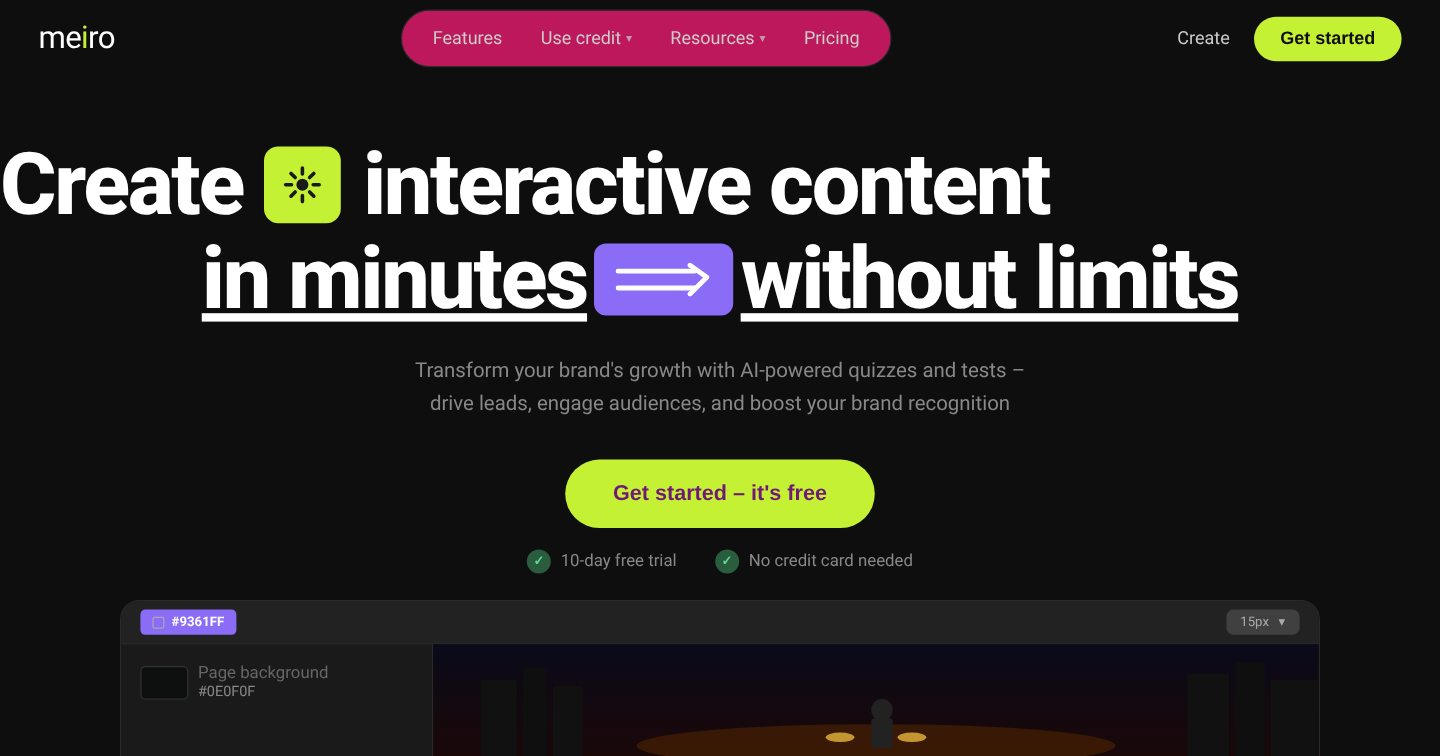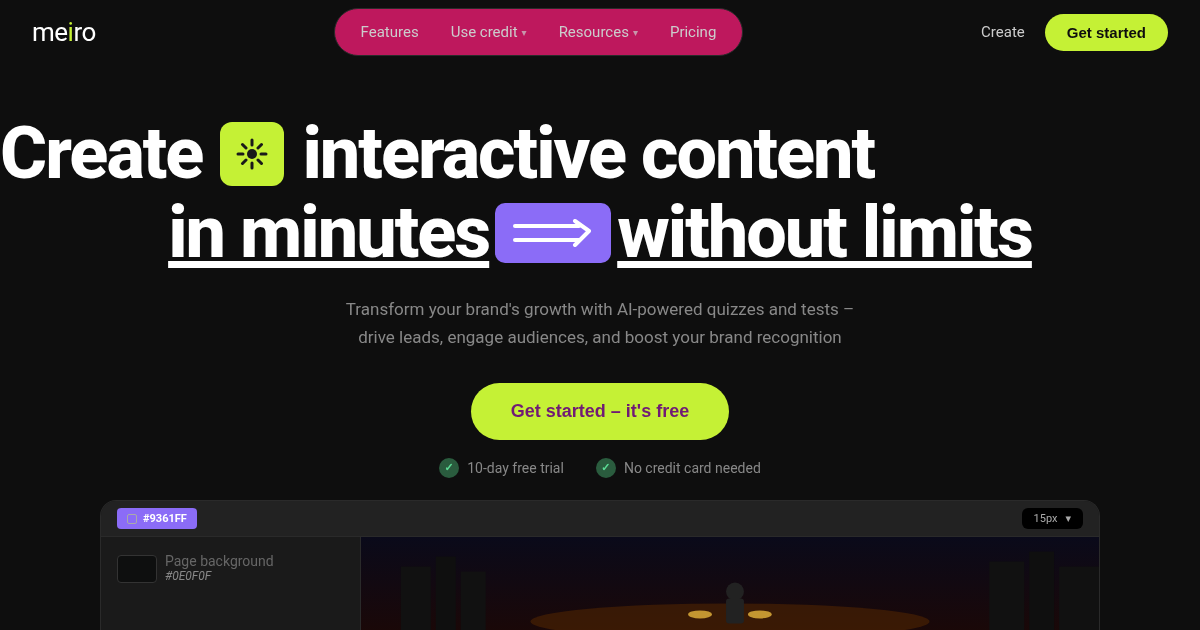--- a/index.html
+++ b/index.html
@@ -236,21 +236,21 @@
     .preview-color-dot {
       width: 10px;
       height: 10px;
       background: #8b6cf7;
       border-radius: 2px;
       border: 1px solid #aaa;
     }
 
     .preview-right-control {
       margin-left: auto;
-      background: #000000;
+      background: #404040;
       border-radius: 6px;
       padding: 4px 12px;
       font-size: 11px;
       color: #aaa;
       display: flex;
       align-items: center;
       gap: 8px;
     }
 
     .preview-content {
@@ -269,21 +269,20 @@
     }
 
     .preview-label {
       font-size: 14px;
       color: #666;
     }
 
     .preview-value {
       font-size: 12px;
       color: #888;
-      font-style: italic;
     }
 
     .color-block {
       width: 40px;
       height: 28px;
       background: #0e0f0f;
       border-radius: 4px;
       border: 1px solid #333;
       margin-top: 2px;
     }

